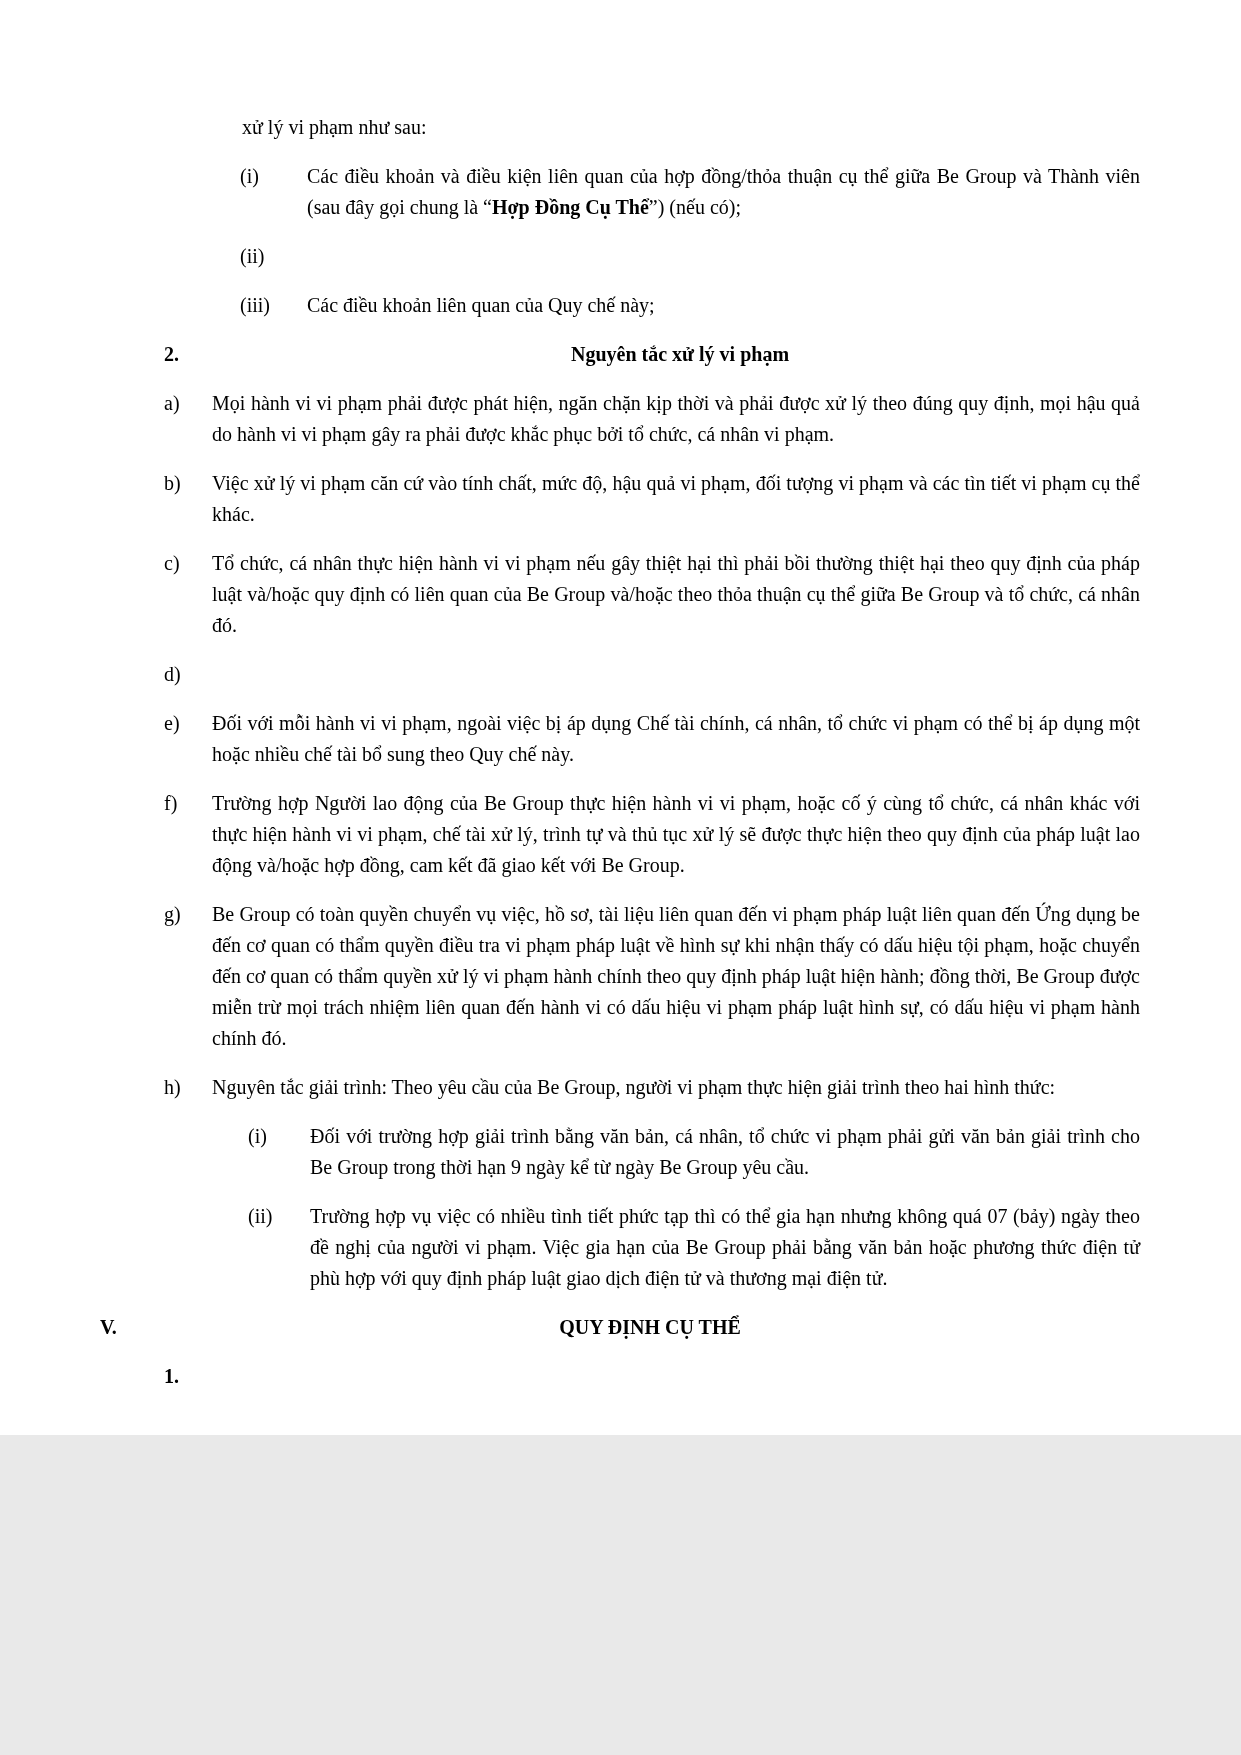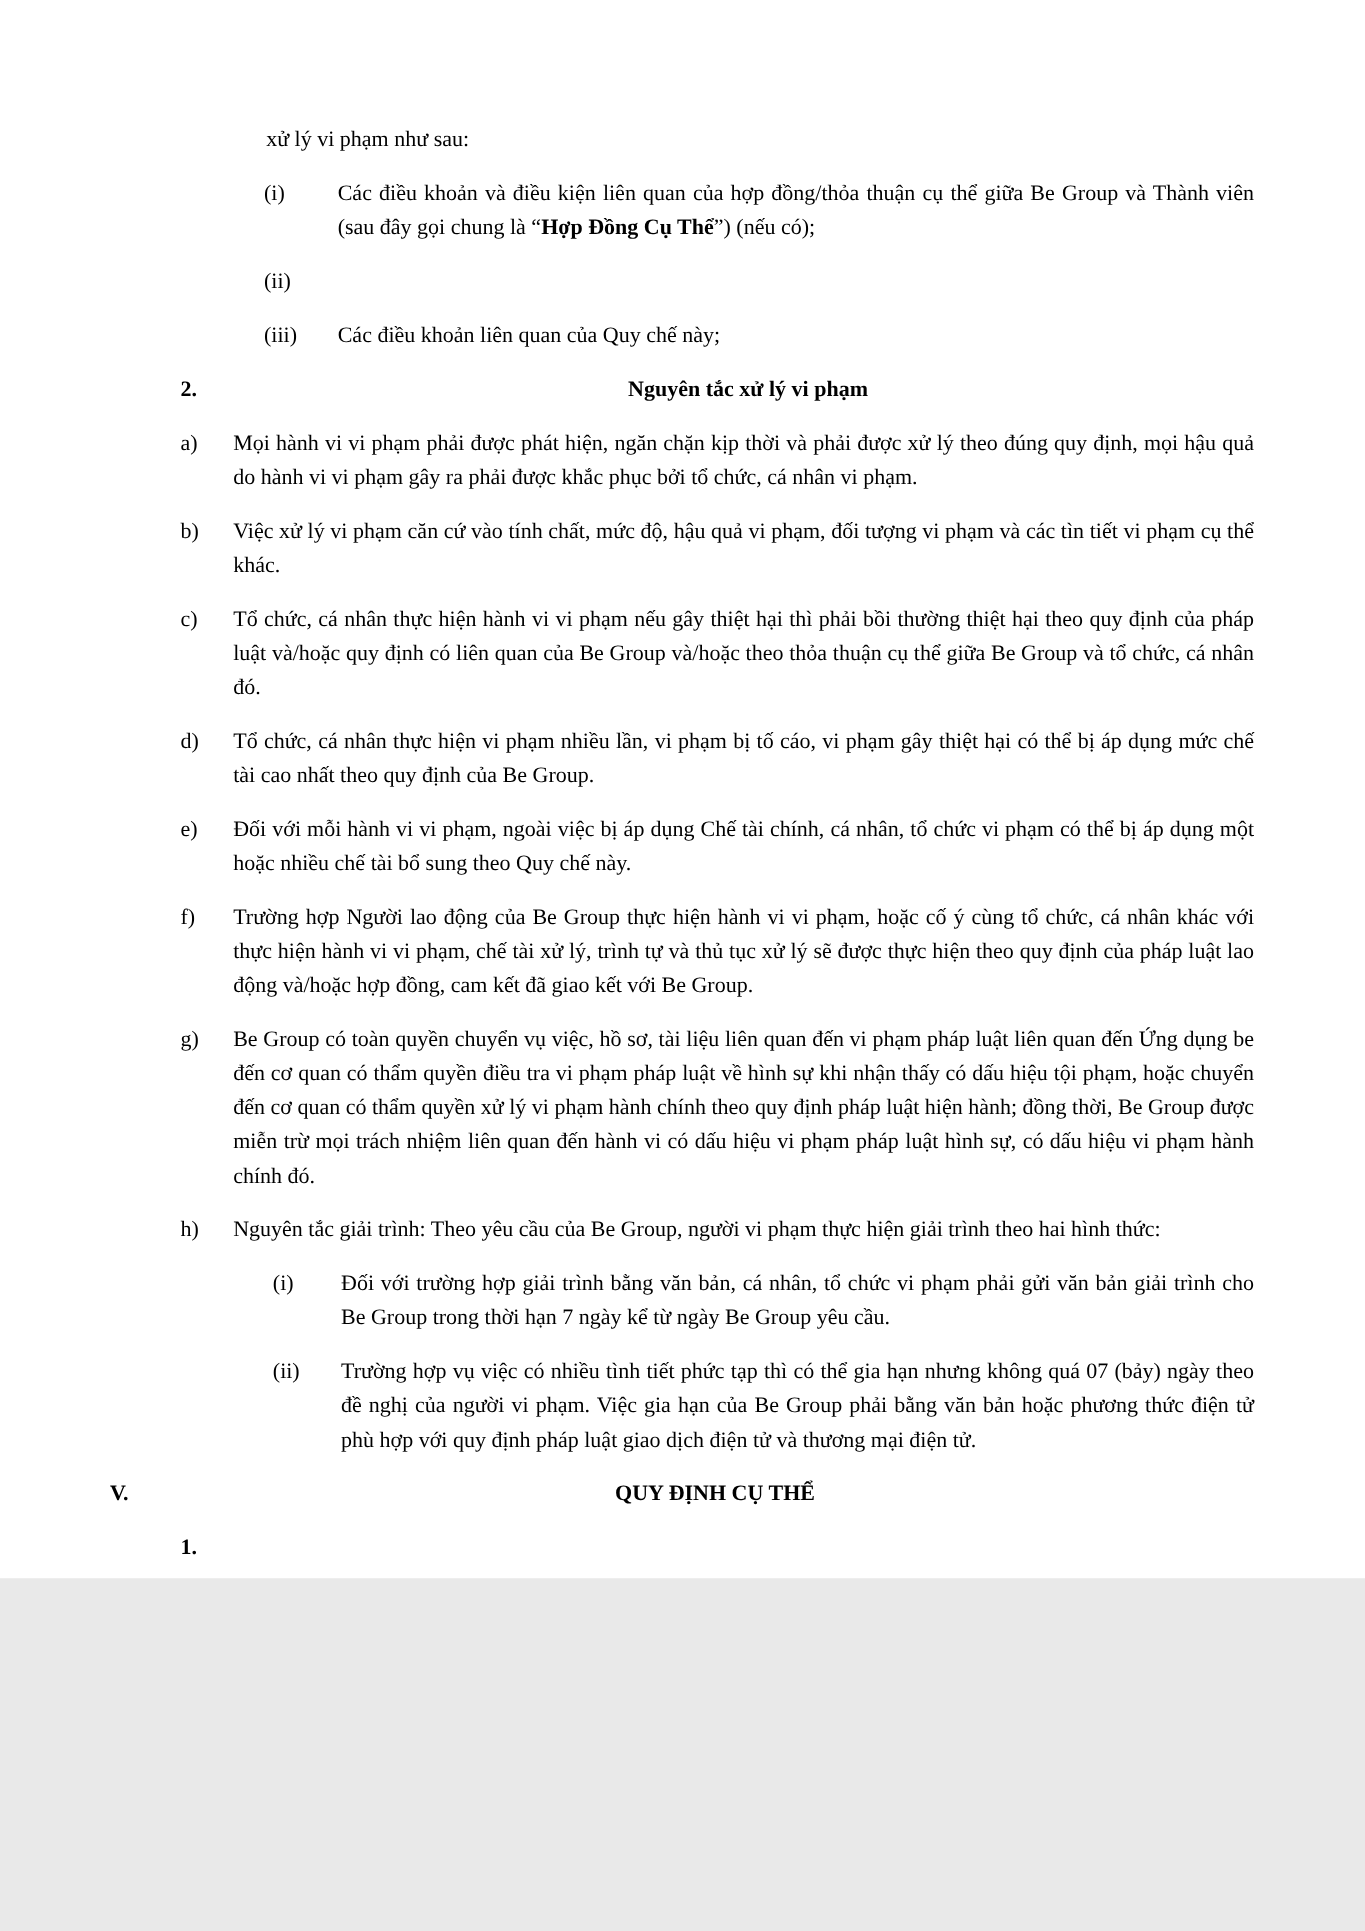--- a/index.html
+++ b/index.html
@@ -67,41 +67,40 @@
       <div class="block letter">
         <span class="marker">b)</span>
         <div class="body"><span>Việc xử lý vi phạm căn cứ vào tính chất, mức độ, hậu quả vi phạm, đối tượng vi phạm và các tìn tiết vi phạm cụ thể khác.</span></div>
       </div>
       <div class="block letter">
         <span class="marker">c)</span>
         <div class="body"><span>Tổ chức, cá nhân thực hiện hành vi vi phạm nếu gây thiệt hại thì phải bồi thường thiệt hại theo quy định của pháp luật và/hoặc quy định có liên quan của Be Group và/hoặc theo thỏa thuận cụ thể giữa Be Group và tổ chức, cá nhân đó.</span></div>
       </div>
       <div class="block letter">
         <span class="marker">d)</span>
-        <div class="body"><span>Tổ chức, cá nhân thực hiện vi phạm nhiều lần, vi phạm bị tố cáo, vi phạm gây thiệt hại có thể bị áp dụng mức chế tài cao nhất theo quy định của Be Group.</span></div>
       </div>
       <div class="block letter">
         <span class="marker">e)</span>
         <div class="body"><span>Đối với mỗi hành vi vi phạm, ngoài việc bị áp dụng Chế tài chính, cá nhân, tổ chức vi phạm có thể bị áp dụng một hoặc nhiều chế tài bổ sung theo Quy chế này.</span></div>
       </div>
       <div class="block letter">
         <span class="marker">f)</span>
         <div class="body"><span>Trường hợp Người lao động của Be Group thực hiện hành vi vi phạm, hoặc cố ý cùng tổ chức, cá nhân khác với thực hiện hành vi vi phạm, chế tài xử lý, trình tự và thủ tục xử lý sẽ được thực hiện theo quy định của pháp luật lao động và/hoặc hợp đồng, cam kết đã giao kết với Be Group.</span></div>
       </div>
       <div class="block letter">
         <span class="marker">g)</span>
         <div class="body"><span>Be Group có toàn quyền chuyển vụ việc, hồ sơ, tài liệu liên quan đến vi phạm pháp luật liên quan đến Ứng dụng be đến cơ quan có thẩm quyền điều tra vi phạm pháp luật về hình sự khi nhận thấy có dấu hiệu tội phạm, hoặc chuyển đến cơ quan có thẩm quyền xử lý vi phạm hành chính theo quy định pháp luật hiện hành; đồng thời, Be Group được miễn trừ mọi trách nhiệm liên quan đến hành vi có dấu hiệu vi phạm pháp luật hình sự, có dấu hiệu vi phạm hành chính đó.</span></div>
       </div>
       <div class="block letter">
         <span class="marker">h)</span>
         <div class="body"><span>Nguyên tắc giải trình: Theo yêu cầu của Be Group, người vi phạm thực hiện giải trình theo hai hình thức:</span></div>
       </div>
       <div class="block subroman">
         <span class="marker">(i)</span>
-        <div class="body"><span>Đối với trường hợp giải trình bằng văn bản, cá nhân, tổ chức vi phạm phải gửi văn bản giải trình cho Be Group trong thời hạn 7 ngày kể từ ngày Be Group yêu cầu.</span></div>
+        <div class="body"><span>Đối với trường hợp giải trình bằng văn bản, cá nhân, tổ chức vi phạm phải gửi văn bản giải trình cho Be Group trong thời hạn 9 ngày kể từ ngày Be Group yêu cầu.</span></div>
       </div>
       <div class="block subroman">
         <span class="marker">(ii)</span>
         <div class="body"><span>Trường hợp vụ việc có nhiều tình tiết phức tạp thì có thể gia hạn nhưng không quá 07 (bảy) ngày theo đề nghị của người vi phạm. Việc gia hạn của Be Group phải bằng văn bản hoặc phương thức điện tử phù hợp với quy định pháp luật giao dịch điện tử và thương mại điện tử.</span></div>
       </div>
       <div class="block heading-section">
         <span class="marker">V.</span>
         <div class="body"><span class="b">QUY ĐỊNH CỤ THỂ</span></div>
       </div>
       <div class="block heading-num stretch">

